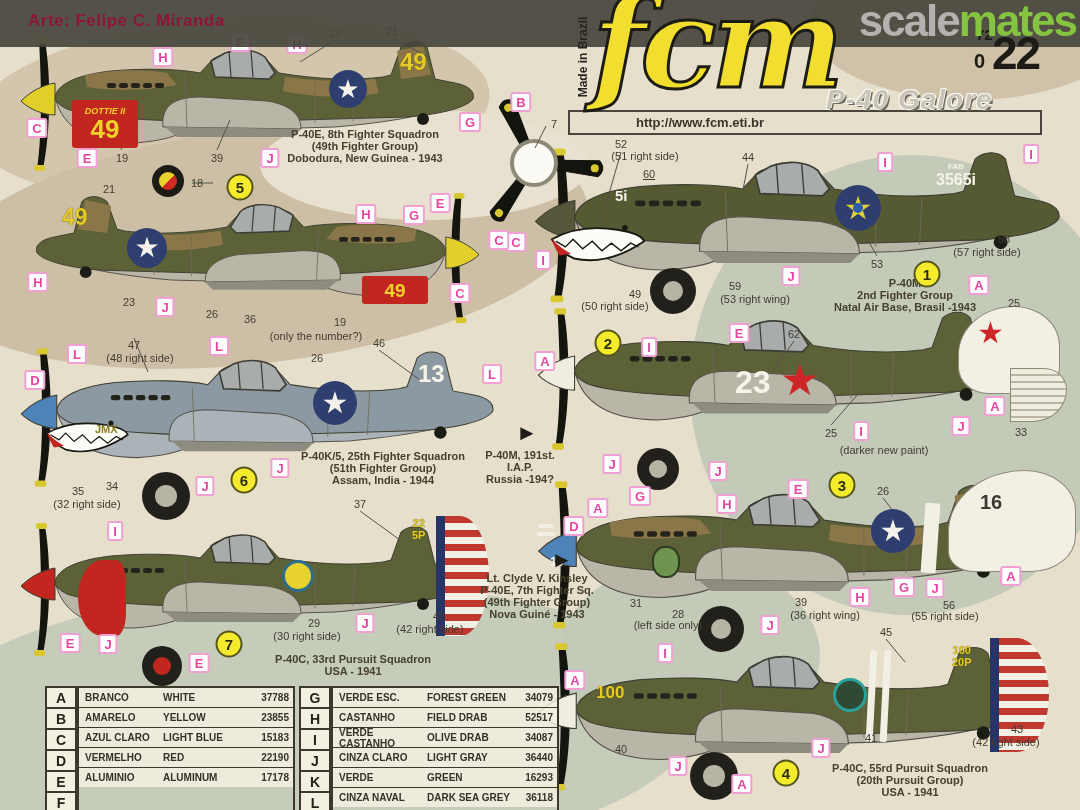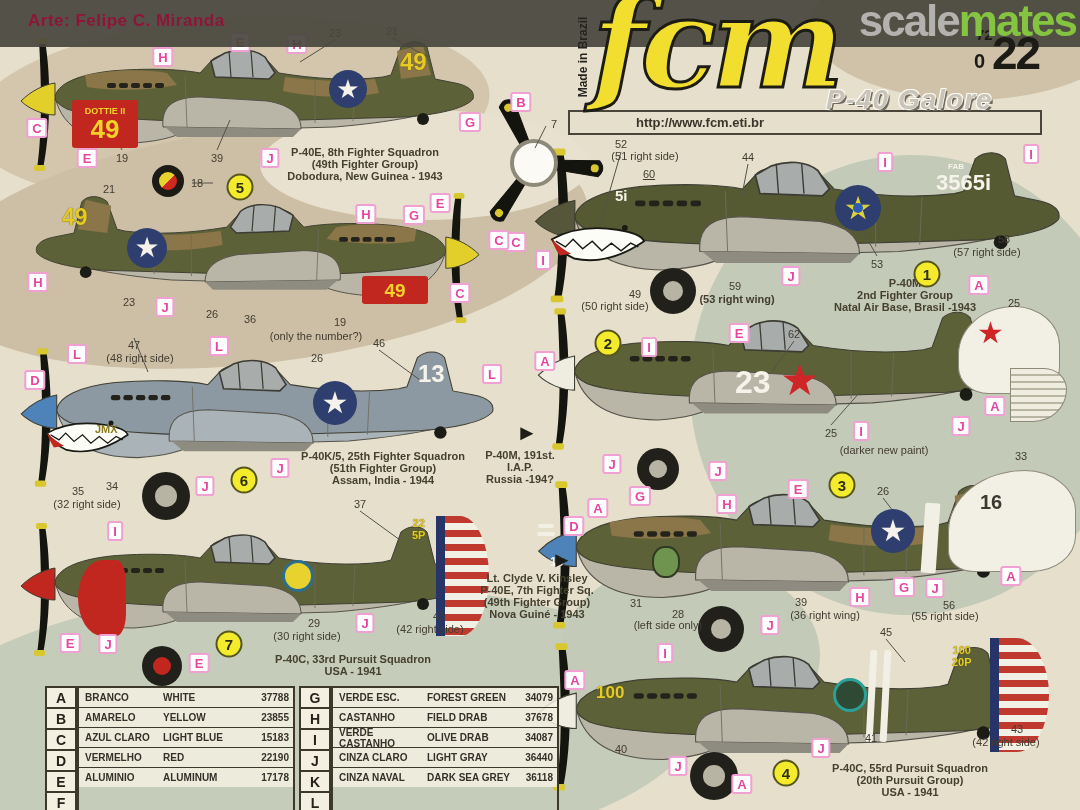--- a/index.html
+++ b/index.html
@@ -32,21 +32,21 @@
   .m-caption{position:absolute;transform:translateX(-50%);text-align:center;font-size:11px;font-weight:bold;color:#46402f;line-height:1.1;white-space:nowrap;z-index:18;}
   .m-arrow{position:absolute;transform:translate(-50%,-50%);color:#1e1d18;font-size:22px;z-index:18;line-height:1;}
   
   .ov{position:absolute;z-index:12;}
   .roundel{position:absolute;border-radius:50%;background:#2e3e6e;display:flex;align-items:center;justify-content:center;z-index:12;}
   .roundel .star{color:#f4f2ea;line-height:1;}
   .roundel.br .star{color:#ddd23a;}
   .roundel.br .dot{position:absolute;width:10px;height:10px;border-radius:50%;background:#2c5db0;}
   .rstar{position:absolute;color:#ce2626;line-height:1;z-index:13;}
   .redpanel{position:absolute;background:#c1271f;border-radius:3px;z-index:12;display:flex;flex-direction:column;align-items:center;justify-content:center;}
-  .redpanel .script{font-weight:bold;color:#f2d22a;font-size:9px;line-height:1;}
+  .redpanel .script{font-style:italic;font-weight:bold;color:#f2d22a;font-size:9px;line-height:1;}
   .redpanel .bignum{font-weight:bold;color:#f2d22a;font-size:26px;line-height:1;}
   .redpanel.small .bignum{font-size:19px;}
   .mark{position:absolute;font-weight:bold;z-index:13;line-height:1;}
   .yellownum{color:#e5cb25;text-shadow:0 0 1px #4f4408;}
   .whitenum{color:#f5f3ea;}
   .whitetail{position:absolute;background:#f2f0e5;border:1px solid #8e8a7a;z-index:11;}
   .hatch{position:absolute;background:repeating-linear-gradient(180deg,#efece0 0 5px,#b9b5a3 5px 7px);border:1px solid #8e8a7a;z-index:11;}
   .rudder{position:absolute;background:repeating-linear-gradient(180deg,#c0392f 0 7px,#f2efe4 7px 14px);border-left:9px solid #273468;border-radius:0 55% 55% 0/0 50% 50% 0;z-index:12;}
   .band{position:absolute;background:#f2efe4;z-index:12;border-radius:2px;}
   .wheel{position:absolute;border-radius:50%;background:#21201a;display:flex;align-items:center;justify-content:center;z-index:12;}
@@ -221,21 +221,21 @@
   <div class="emblem" style="left:282px;top:560px;width:26px;height:26px;background:#e8d22e;border:3px solid #2c6e8e;"></div>
   <div class="wheel redhub" style="left:142px;top:646px;width:40px;height:40px;">
       <span class="hub"></span>
     </div>
 
   <svg class="mouth" style="left:548px;top:222px;" width="100" height="48" viewBox="0 0 100 50">
       <use href="#mouth"></use>
     </svg>
   <div class="mark whitenum" style="left:615px;top:188px;font-size:15px;">5i</div>
   <div class="mark whitenum" style="left:948px;top:163px;font-size:8px;">FAB</div>
-  <div class="mark whitenum" style="left:936px;top:172px;font-size:22px;">3565i</div>
+  <div class="mark whitenum" style="left:936px;top:172px;font-size:16px;">3565i</div>
   <div class="roundel br" style="left:835px;top:185px;width:46px;height:46px;">
       <span class="star" style="font-size:32px;">★</span>
       <span class="dot"></span>
     </div>
   <div class="wheel" style="left:650px;top:268px;width:46px;height:46px;">
       <span class="hub"></span>
     </div>
 
   <div class="whitetail" style="left:958px;top:306px;width:100px;height:86px;border-radius:55% 45% 30% 30%;"></div>
   <div class="hatch" style="left:1010px;top:368px;width:55px;height:52px;border-radius:0 40% 60% 0;"></div>
@@ -371,26 +371,26 @@
       <div class="m-num" style="left: 621px; top: 144px;">52</div>
       <div class="m-num" style="left: 645px; top: 156px;">(51 right side)</div>
       <div class="m-num" style="left: 649px; top: 174px; text-decoration: underline;">60</div>
       <div class="m-num" style="left: 748px; top: 157px;">44</div>
       <div class="m-num" style="left: 877px; top: 264px;">53</div>
       <div class="m-num" style="left: 1004px; top: 239px;">58</div>
       <div class="m-num" style="left: 987px; top: 252px;">(57 right side)</div>
       <div class="m-num" style="left: 635px; top: 294px;">49</div>
       <div class="m-num" style="left: 615px; top: 306px;">(50 right side)</div>
       <div class="m-num" style="left: 735px; top: 286px;">59</div>
-      <div class="m-num" style="left: 737px; top: 299px; font-weight: bold;">(53 right wing)</div>
+      <div class="m-num" style="left: 755px; top: 299px;">(53 right wing)</div>
       <div class="m-num" style="left: 1014px; top: 303px;">25</div>
       <div class="m-num" style="left: 794px; top: 334px;">62</div>
       <div class="m-num" style="left: 831px; top: 433px;">25</div>
       <div class="m-num" style="left: 884px; top: 450px;">(darker new paint)</div>
-      <div class="m-num" style="left: 1021px; top: 456px;">33</div>
+      <div class="m-num" style="left: 1021px; top: 432px;">33</div>
       <div class="m-num" style="left: 883px; top: 491px;">26</div>
       <div class="m-num" style="left: 636px; top: 603px;">31</div>
       <div class="m-num" style="left: 678px; top: 614px;">28</div>
       <div class="m-num" style="left: 668px; top: 625px;">(left side only)</div>
       <div class="m-num" style="left: 801px; top: 602px;">39</div>
       <div class="m-num" style="left: 825px; top: 615px;">(36 right wing)</div>
       <div class="m-num" style="left: 949px; top: 605px;">56</div>
       <div class="m-num" style="left: 945px; top: 616px;">(55 right side)</div>
       <div class="m-num" style="left: 886px; top: 632px;">45</div>
       <div class="m-num" style="left: 621px; top: 749px;">40</div>
@@ -399,21 +399,21 @@
       <div class="m-num" style="left: 1006px; top: 742px;">(42 right side)</div>
       <div class="m-circle" style="left: 240px; top: 187px;">5</div>
       <div class="m-circle" style="left: 244px; top: 480px;">6</div>
       <div class="m-circle" style="left: 229px; top: 644px;">7</div>
       <div class="m-circle" style="left: 927px; top: 274px;">1</div>
       <div class="m-circle" style="left: 608px; top: 343px;">2</div>
       <div class="m-circle" style="left: 842px; top: 485px;">3</div>
       <div class="m-circle" style="left: 786px; top: 773px;">4</div>
       <div class="m-arrow" style="left: 527px; top: 433px;">►</div>
       <div class="m-arrow" style="left: 562px; top: 560px;">►</div>
-      <div class="m-caption" style="left: 365px; top: 146px;">
+      <div class="m-caption" style="left: 365px; top: 128px;">
         <div>P-40E, 8th Fighter Squadron</div>
         <div>(49th Fighter Group)</div>
         <div>Dobodura, New Guinea  - 1943</div>
       </div>
       <div class="m-caption" style="left: 383px; top: 450px;">
         <div>P-40K/5, 25th Fighter Squadron</div>
         <div>(51th Fighter Group)</div>
         <div>Assam, India  - 1944</div>
       </div>
       <div class="m-caption" style="left: 353px; top: 653px;">
@@ -492,33 +492,38 @@
       </div>
       <div class="infocol">
         <div class="irow">
             <span class="pt" style="width:88px">VERDE ESC.</span>
             <span class="en">FOREST GREEN</span>
             <span class="fs">34079</span>
           </div>
         <div class="irow">
             <span class="pt" style="width:88px">CASTANHO</span>
             <span class="en">FIELD DRAB</span>
-            <span class="fs">37678</span>
+            <span class="fs">52517</span>
           </div>
         <div class="irow">
             <span class="pt" style="width:88px">VERDE CASTANHO</span>
             <span class="en">OLIVE DRAB</span>
             <span class="fs">34087</span>
           </div>
         <div class="irow">
             <span class="pt" style="width:88px">CINZA CLARO</span>
             <span class="en">LIGHT GRAY</span>
             <span class="fs">36440</span>
           </div>
         <div class="irow">
+            <span class="pt" style="width:88px">VERDE</span>
+            <span class="en">GREEN</span>
+            <span class="fs">16293</span>
+          </div>
+        <div class="irow">
             <span class="pt" style="width:88px">CINZA NAVAL</span>
             <span class="en">DARK SEA GREY</span>
             <span class="fs">36118</span>
           </div>
       </div>
     </div>
   </div>
 
 </div>
 

